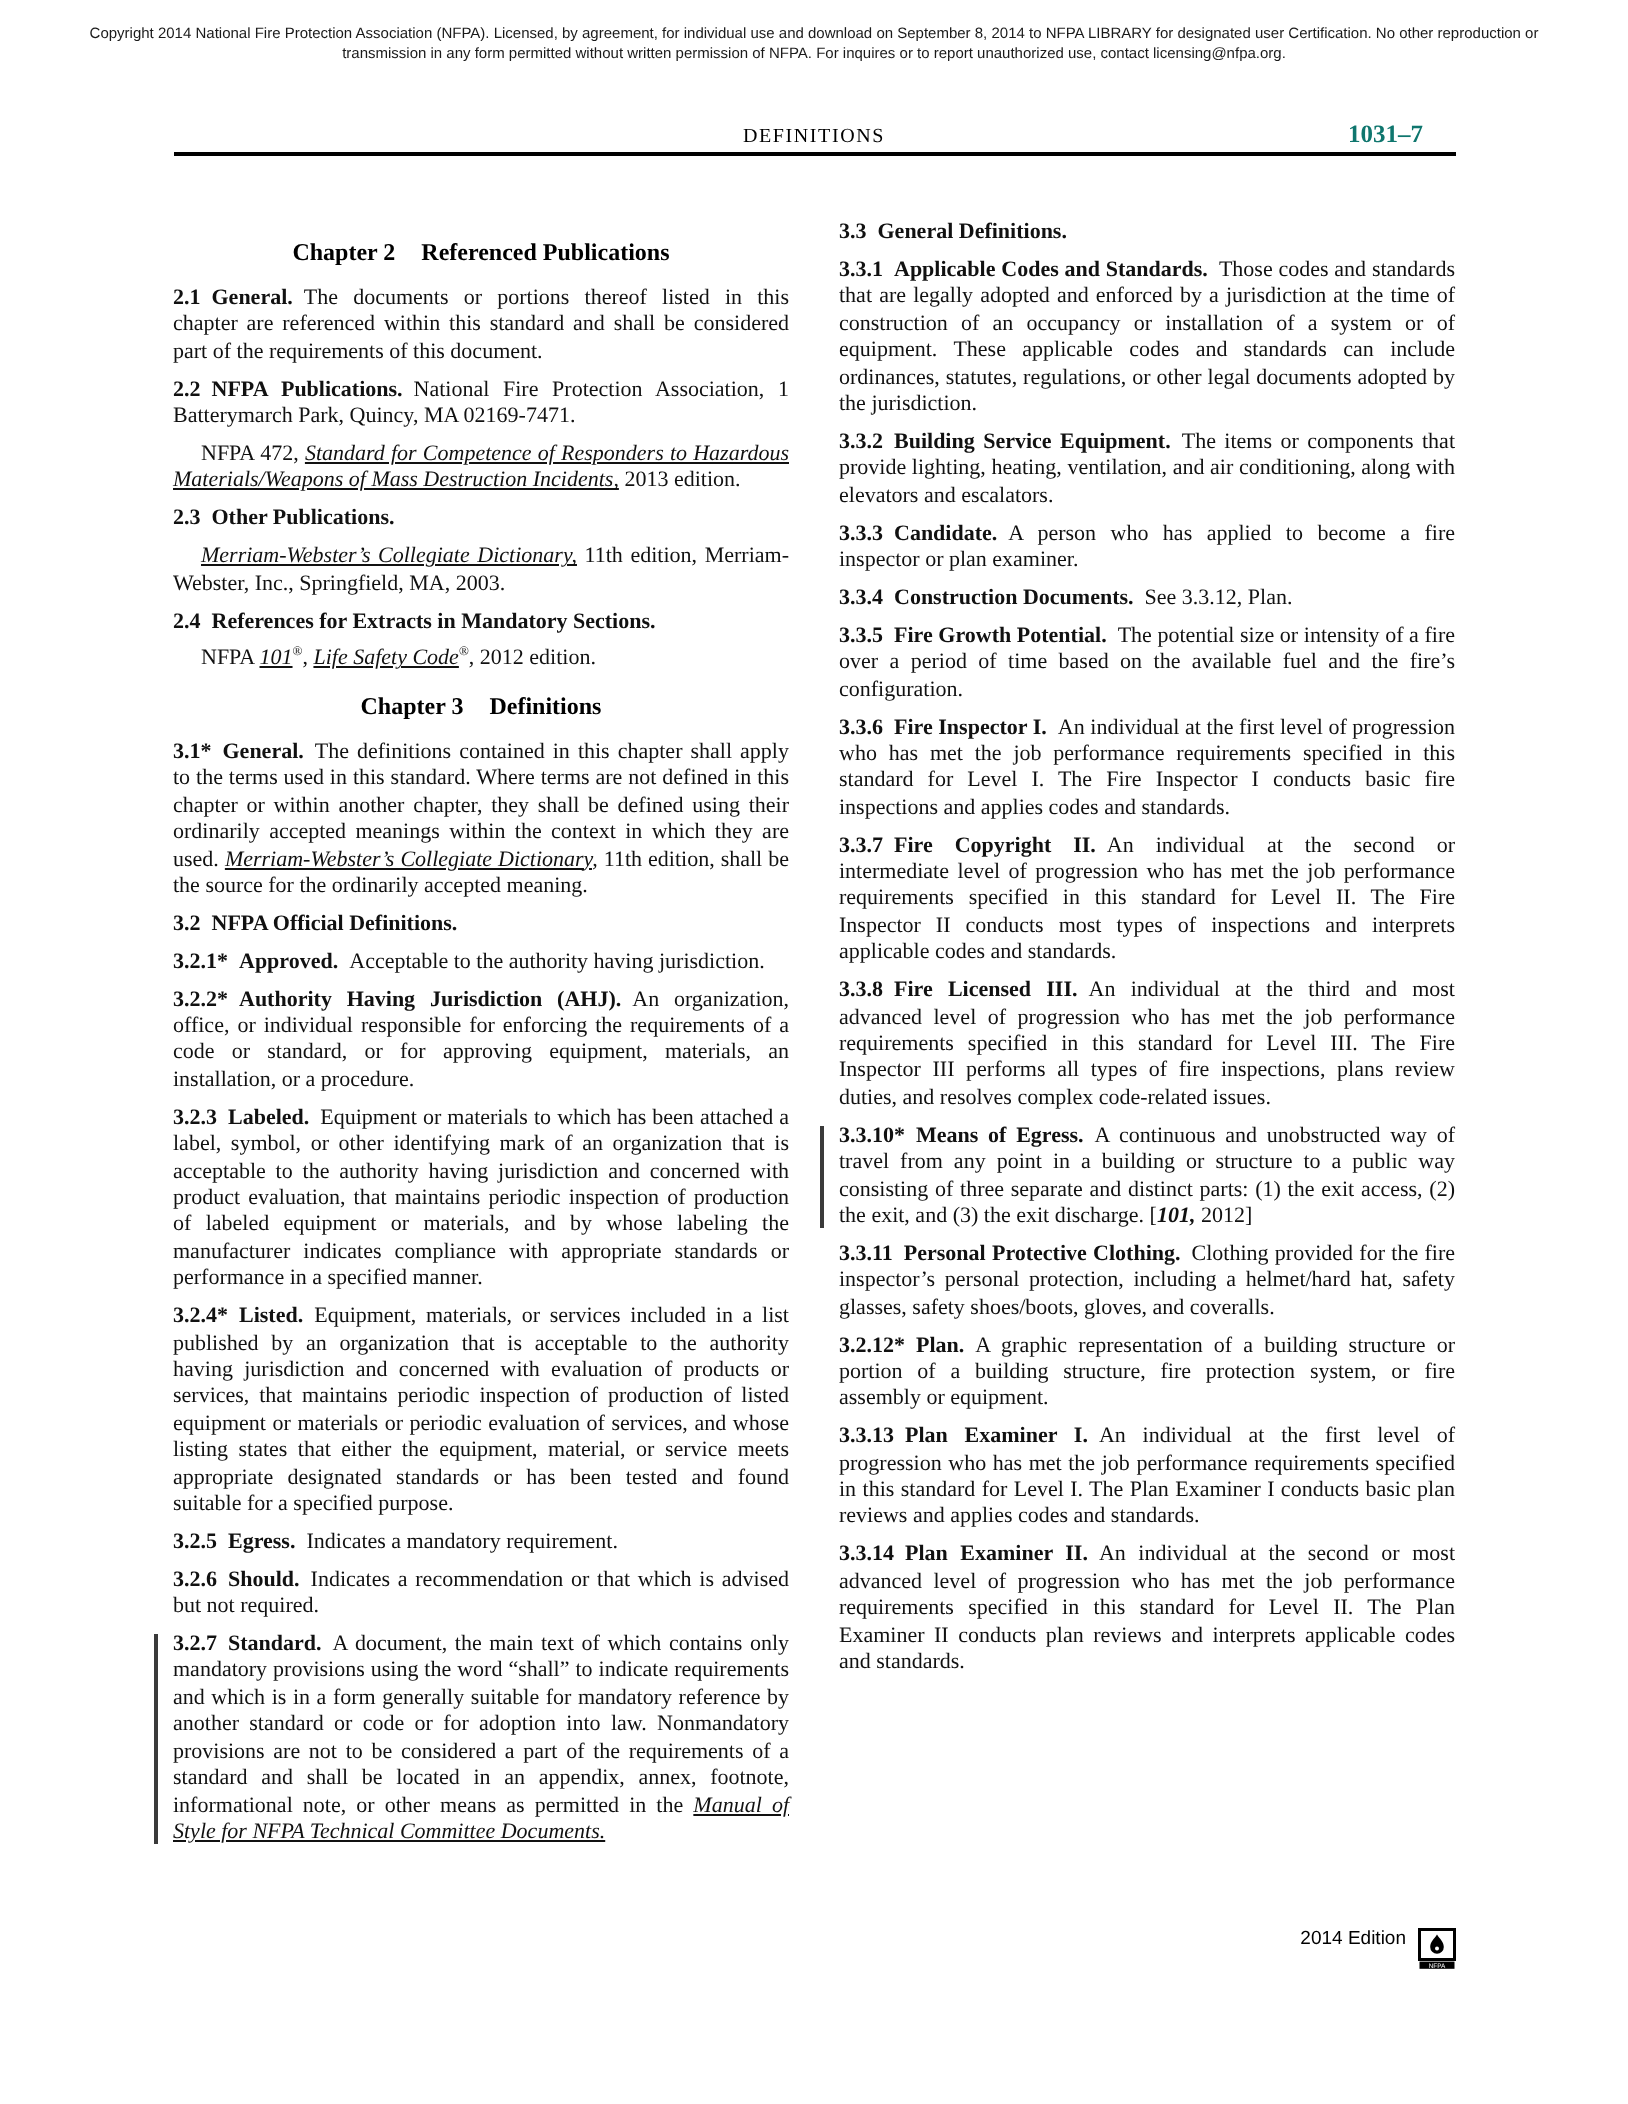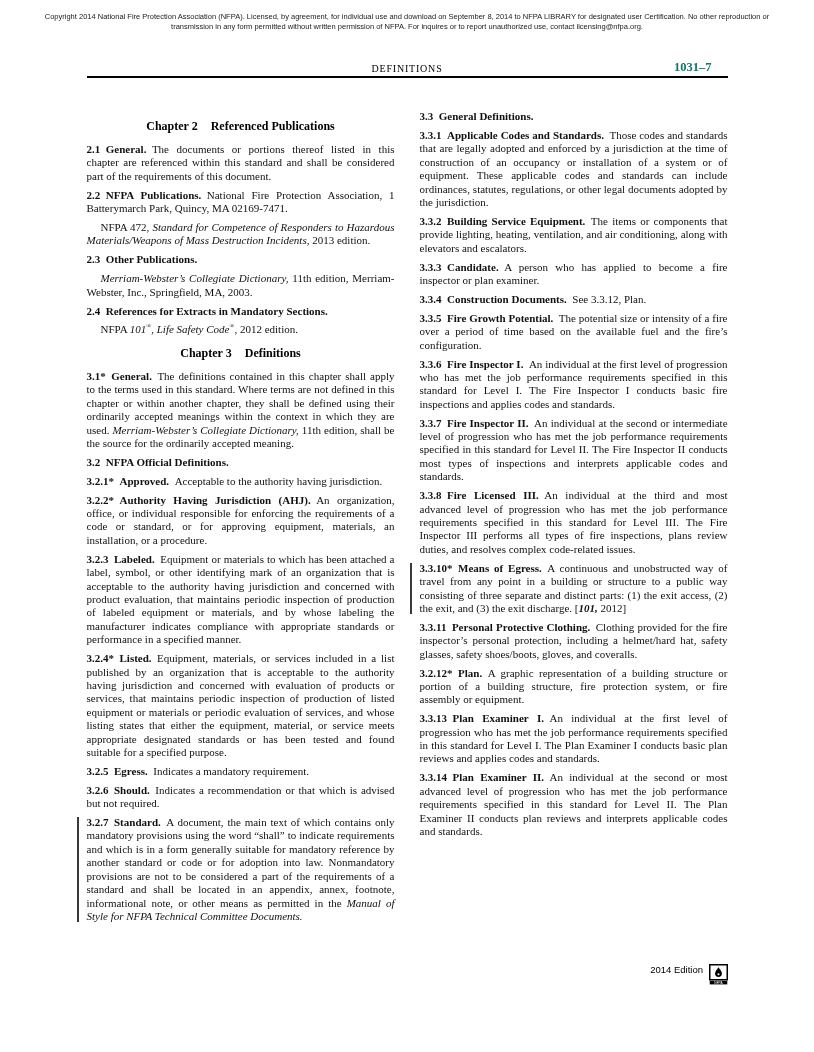--- a/index.html
+++ b/index.html
@@ -76,21 +76,21 @@
   }
   .chapter{
     text-align:center;
     font-size:12px;
     font-weight:700;
     margin:9px 0 9px 0;
     color:#000;
   }
   .chgap{display:inline-block;width:13px;}
   .b{font-weight:700;}
-  .i{font-style:italic;}
+  .i{font-style:italic;text-decoration:underline;}
   .bi{font-weight:700;font-style:italic;}
   .para sup{font-size:6.5px;line-height:0;}
   .footer{
     position:absolute;
     top:964px;
     right:86px;
     display:flex;
     align-items:flex-start;
     gap:6px;
     font-family:"Liberation Sans", sans-serif;
@@ -135,21 +135,21 @@
         <p class="para changebar"><span class="b">3.2.7 Standard.</span><span> A document, the main text of which contains only mandatory provisions using the word “shall” to indicate requirements and which is in a form generally suitable for mandatory reference by another standard or code or for adoption into law. Nonmandatory provisions are not to be considered a part of the requirements of a standard and shall be located in an appendix, annex, footnote, informational note, or other means as permitted in the </span><span class="i">Manual of Style for NFPA Technical Committee Documents.</span></p>
       </div>
     <div class="col" id="col-right">
         <p class="para"><span class="b">3.3 General Definitions.</span></p>
         <p class="para"><span class="b">3.3.1 Applicable Codes and Standards.</span><span> Those codes and standards that are legally adopted and enforced by a jurisdiction at the time of construction of an occupancy or installation of a system or of equipment. These applicable codes and standards can include ordinances, statutes, regulations, or other legal documents adopted by the jurisdiction.</span></p>
         <p class="para"><span class="b">3.3.2 Building Service Equipment.</span><span> The items or components that provide lighting, heating, ventilation, and air conditioning, along with elevators and escalators.</span></p>
         <p class="para"><span class="b">3.3.3 Candidate.</span><span> A person who has applied to become a fire inspector or plan examiner.</span></p>
         <p class="para"><span class="b">3.3.4 Construction Documents.</span><span> See 3.3.12, Plan.</span></p>
         <p class="para"><span class="b">3.3.5 Fire Growth Potential.</span><span> The potential size or intensity of a fire over a period of time based on the available fuel and the fire’s configuration.</span></p>
         <p class="para"><span class="b">3.3.6 Fire Inspector I.</span><span> An individual at the first level of progression who has met the job performance requirements specified in this standard for Level I. The Fire Inspector I conducts basic fire inspections and applies codes and standards.</span></p>
-        <p class="para"><span class="b">3.3.7 Fire Inspector II.</span><span> An individual at the second or intermediate level of progression who has met the job performance requirements specified in this standard for Level II. The Fire Inspector II conducts most types of inspections and interprets applicable codes and standards.</span></p>
+        <p class="para"><span class="b">3.3.7 Fire Copyright II.</span><span> An individual at the second or intermediate level of progression who has met the job performance requirements specified in this standard for Level II. The Fire Inspector II conducts most types of inspections and interprets applicable codes and standards.</span></p>
         <p class="para"><span class="b">3.3.8 Fire Licensed III.</span><span> An individual at the third and most advanced level of progression who has met the job performance requirements specified in this standard for Level III. The Fire Inspector III performs all types of fire inspections, plans review duties, and resolves complex code-related issues.</span></p>
         <p class="para changebar"><span class="b">3.3.10* Means of Egress.</span><span> A continuous and unobstructed way of travel from any point in a building or structure to a public way consisting of three separate and distinct parts: (1) the exit access, (2) the exit, and (3) the exit discharge. [</span><span class="bi">101,</span><span> 2012]</span></p>
         <p class="para"><span class="b">3.3.11 Personal Protective Clothing.</span><span> Clothing provided for the fire inspector’s personal protection, including a helmet/hard hat, safety glasses, safety shoes/boots, gloves, and coveralls.</span></p>
         <p class="para"><span class="b">3.2.12* Plan.</span><span> A graphic representation of a building structure or portion of a building structure, fire protection system, or fire assembly or equipment.</span></p>
         <p class="para"><span class="b">3.3.13 Plan Examiner I.</span><span> An individual at the first level of progression who has met the job performance requirements specified in this standard for Level I. The Plan Examiner I conducts basic plan reviews and applies codes and standards.</span></p>
         <p class="para"><span class="b">3.3.14 Plan Examiner II.</span><span> An individual at the second or most advanced level of progression who has met the job performance requirements specified in this standard for Level II. The Plan Examiner II conducts plan reviews and interprets applicable codes and standards.</span></p>
       </div>
   </div>
 </div>
 

